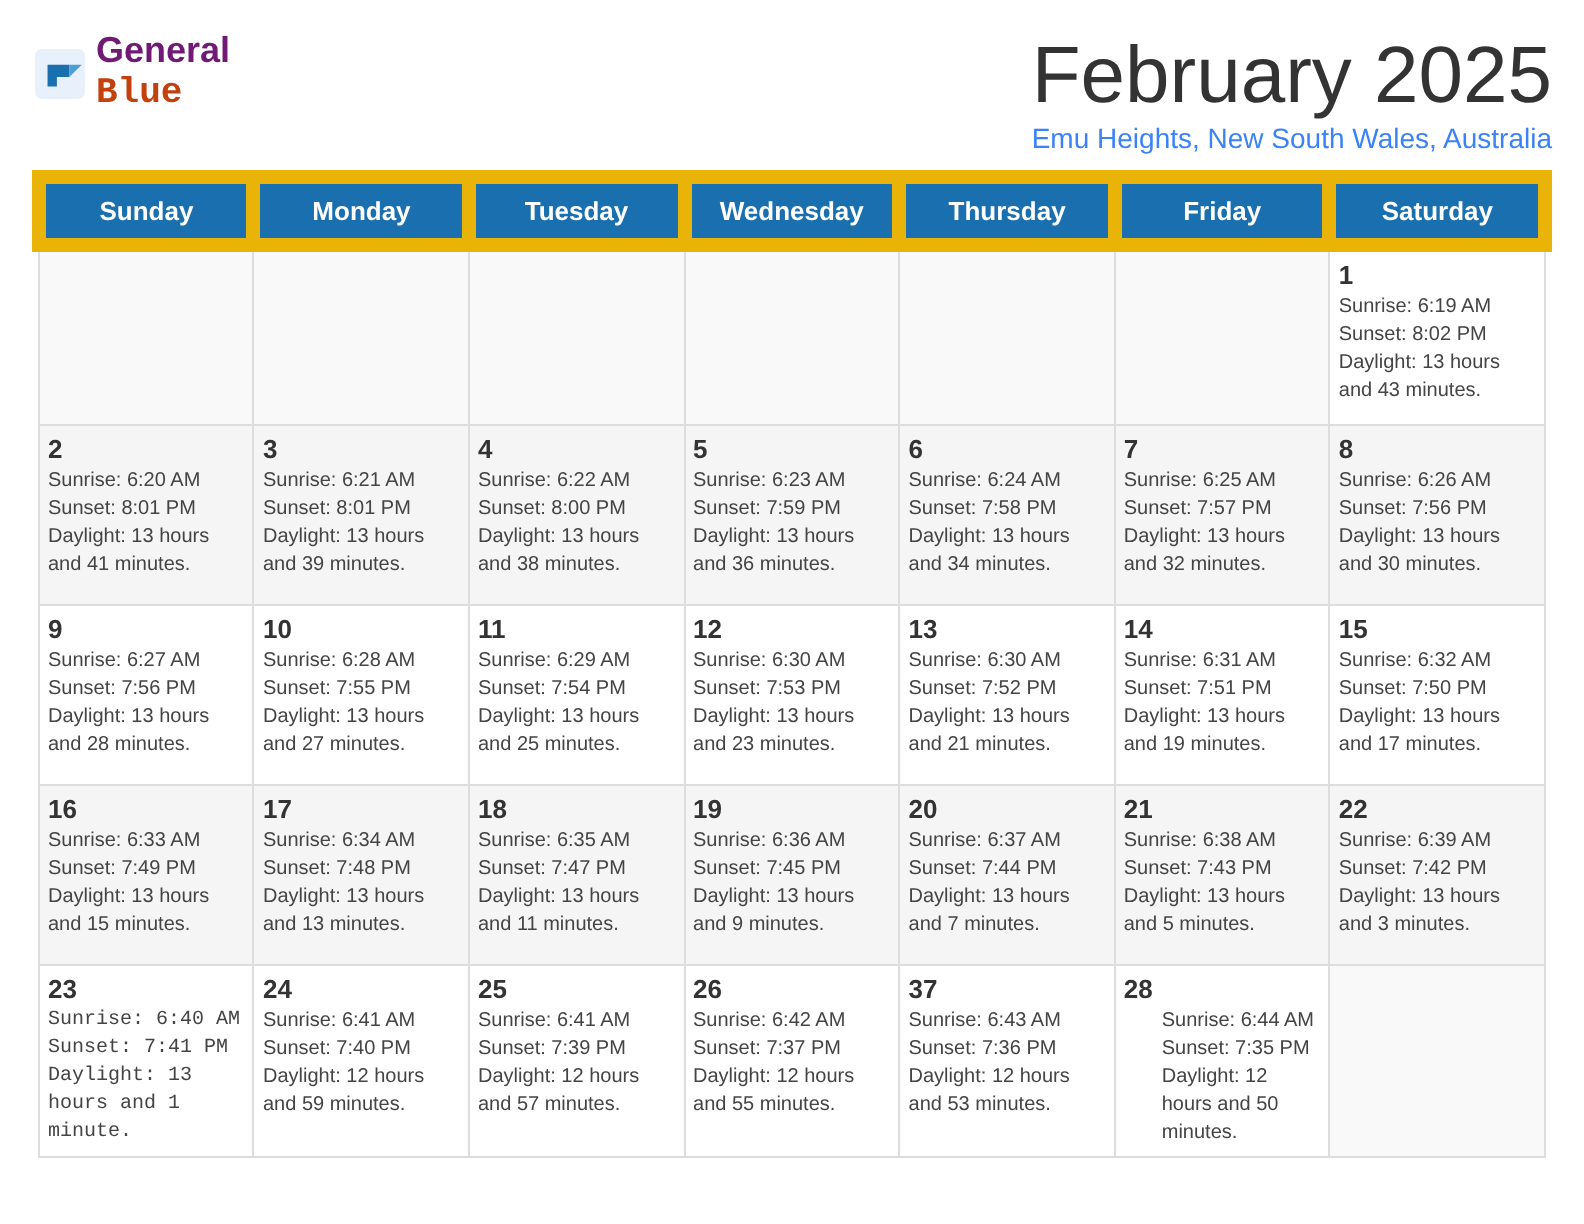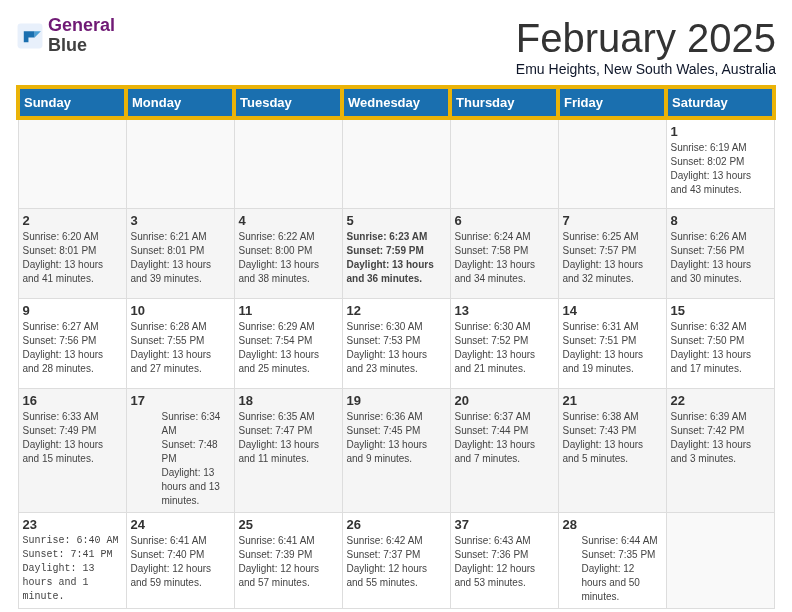--- a/index.html
+++ b/index.html
@@ -20,50 +20,50 @@
       display: flex;
       align-items: center;
       gap: 4px;
     }
     .logo-text {
       font-size: 18px;
       font-weight: bold;
       line-height: 1.1;
     }
     .logo-general { color: #701a75; }
-    .logo-blue { color: #404040; }
+    .logo-blue { color: #c2410c; font-family: Liberation Mono, monospace; }
     .logo-icon {
       width: 28px;
       height: 28px;
     }
     .title-block {
       text-align: right;
     }
     .month-title {
       font-size: 40px;
       font-weight: normal;
       color: #333;
     }
     .location {
       font-size: 14px;
-      color: #0f172a;
+      color: #3b82f6;
     }
     table {
       width: 100%;
       border-collapse: collapse;
       font-size: 11px;
     }
     thead tr th {
       background-color: #1a6faf;
       color: #fff;
       padding: 6px 4px;
-      text-align: left;
+      text-align: center;
       font-size: 13px;
       font-weight: bold;
-      border: 4px solid #eab308;
+      border: 7px solid #eab308;
     }
     tbody tr td {
       vertical-align: top;
       padding: 4px;
       border: 1px solid #ddd;
       height: 90px;
       width: 108px;
       color: #333;
     }
     .day-num {
@@ -145,21 +145,21 @@
 Daylight: 13 hours and 39 minutes.</div>
         </td>
         <td>
           <div class="day-num">4</div>
           <div class="day-info" style="white-space: pre-line;">Sunrise: 6:22 AM
 Sunset: 8:00 PM
 Daylight: 13 hours and 38 minutes.</div>
         </td>
         <td>
           <div class="day-num">5</div>
-          <div class="day-info" style="white-space: pre-line; font-weight: bold;">Sunrise: 6:23 AM
+          <div class="day-info" style="white-space: pre-line;">Sunrise: 6:23 AM
 Sunset: 7:59 PM
 Daylight: 13 hours and 36 minutes.</div>
         </td>
         <td>
           <div class="day-num">6</div>
           <div class="day-info" style="white-space: pre-line;">Sunrise: 6:24 AM
 Sunset: 7:58 PM
 Daylight: 13 hours and 34 minutes.</div>
         </td>
         <td>
@@ -221,21 +221,21 @@
       </tr>
       <tr>
         <td>
           <div class="day-num">16</div>
           <div class="day-info" style="white-space: pre-line;">Sunrise: 6:33 AM
 Sunset: 7:49 PM
 Daylight: 13 hours and 15 minutes.</div>
         </td>
         <td>
           <div class="day-num">17</div>
-          <div class="day-info" style="white-space: pre-line; margin-left: 31px;">Sunrise: 6:34 AM
+          <div class="day-info" style="white-space: pre-line;">Sunrise: 6:34 AM
 Sunset: 7:48 PM
 Daylight: 13 hours and 13 minutes.</div>
         </td>
         <td>
           <div class="day-num">18</div>
           <div class="day-info" style="white-space: pre-line;">Sunrise: 6:35 AM
 Sunset: 7:47 PM
 Daylight: 13 hours and 11 minutes.</div>
         </td>
         <td>

